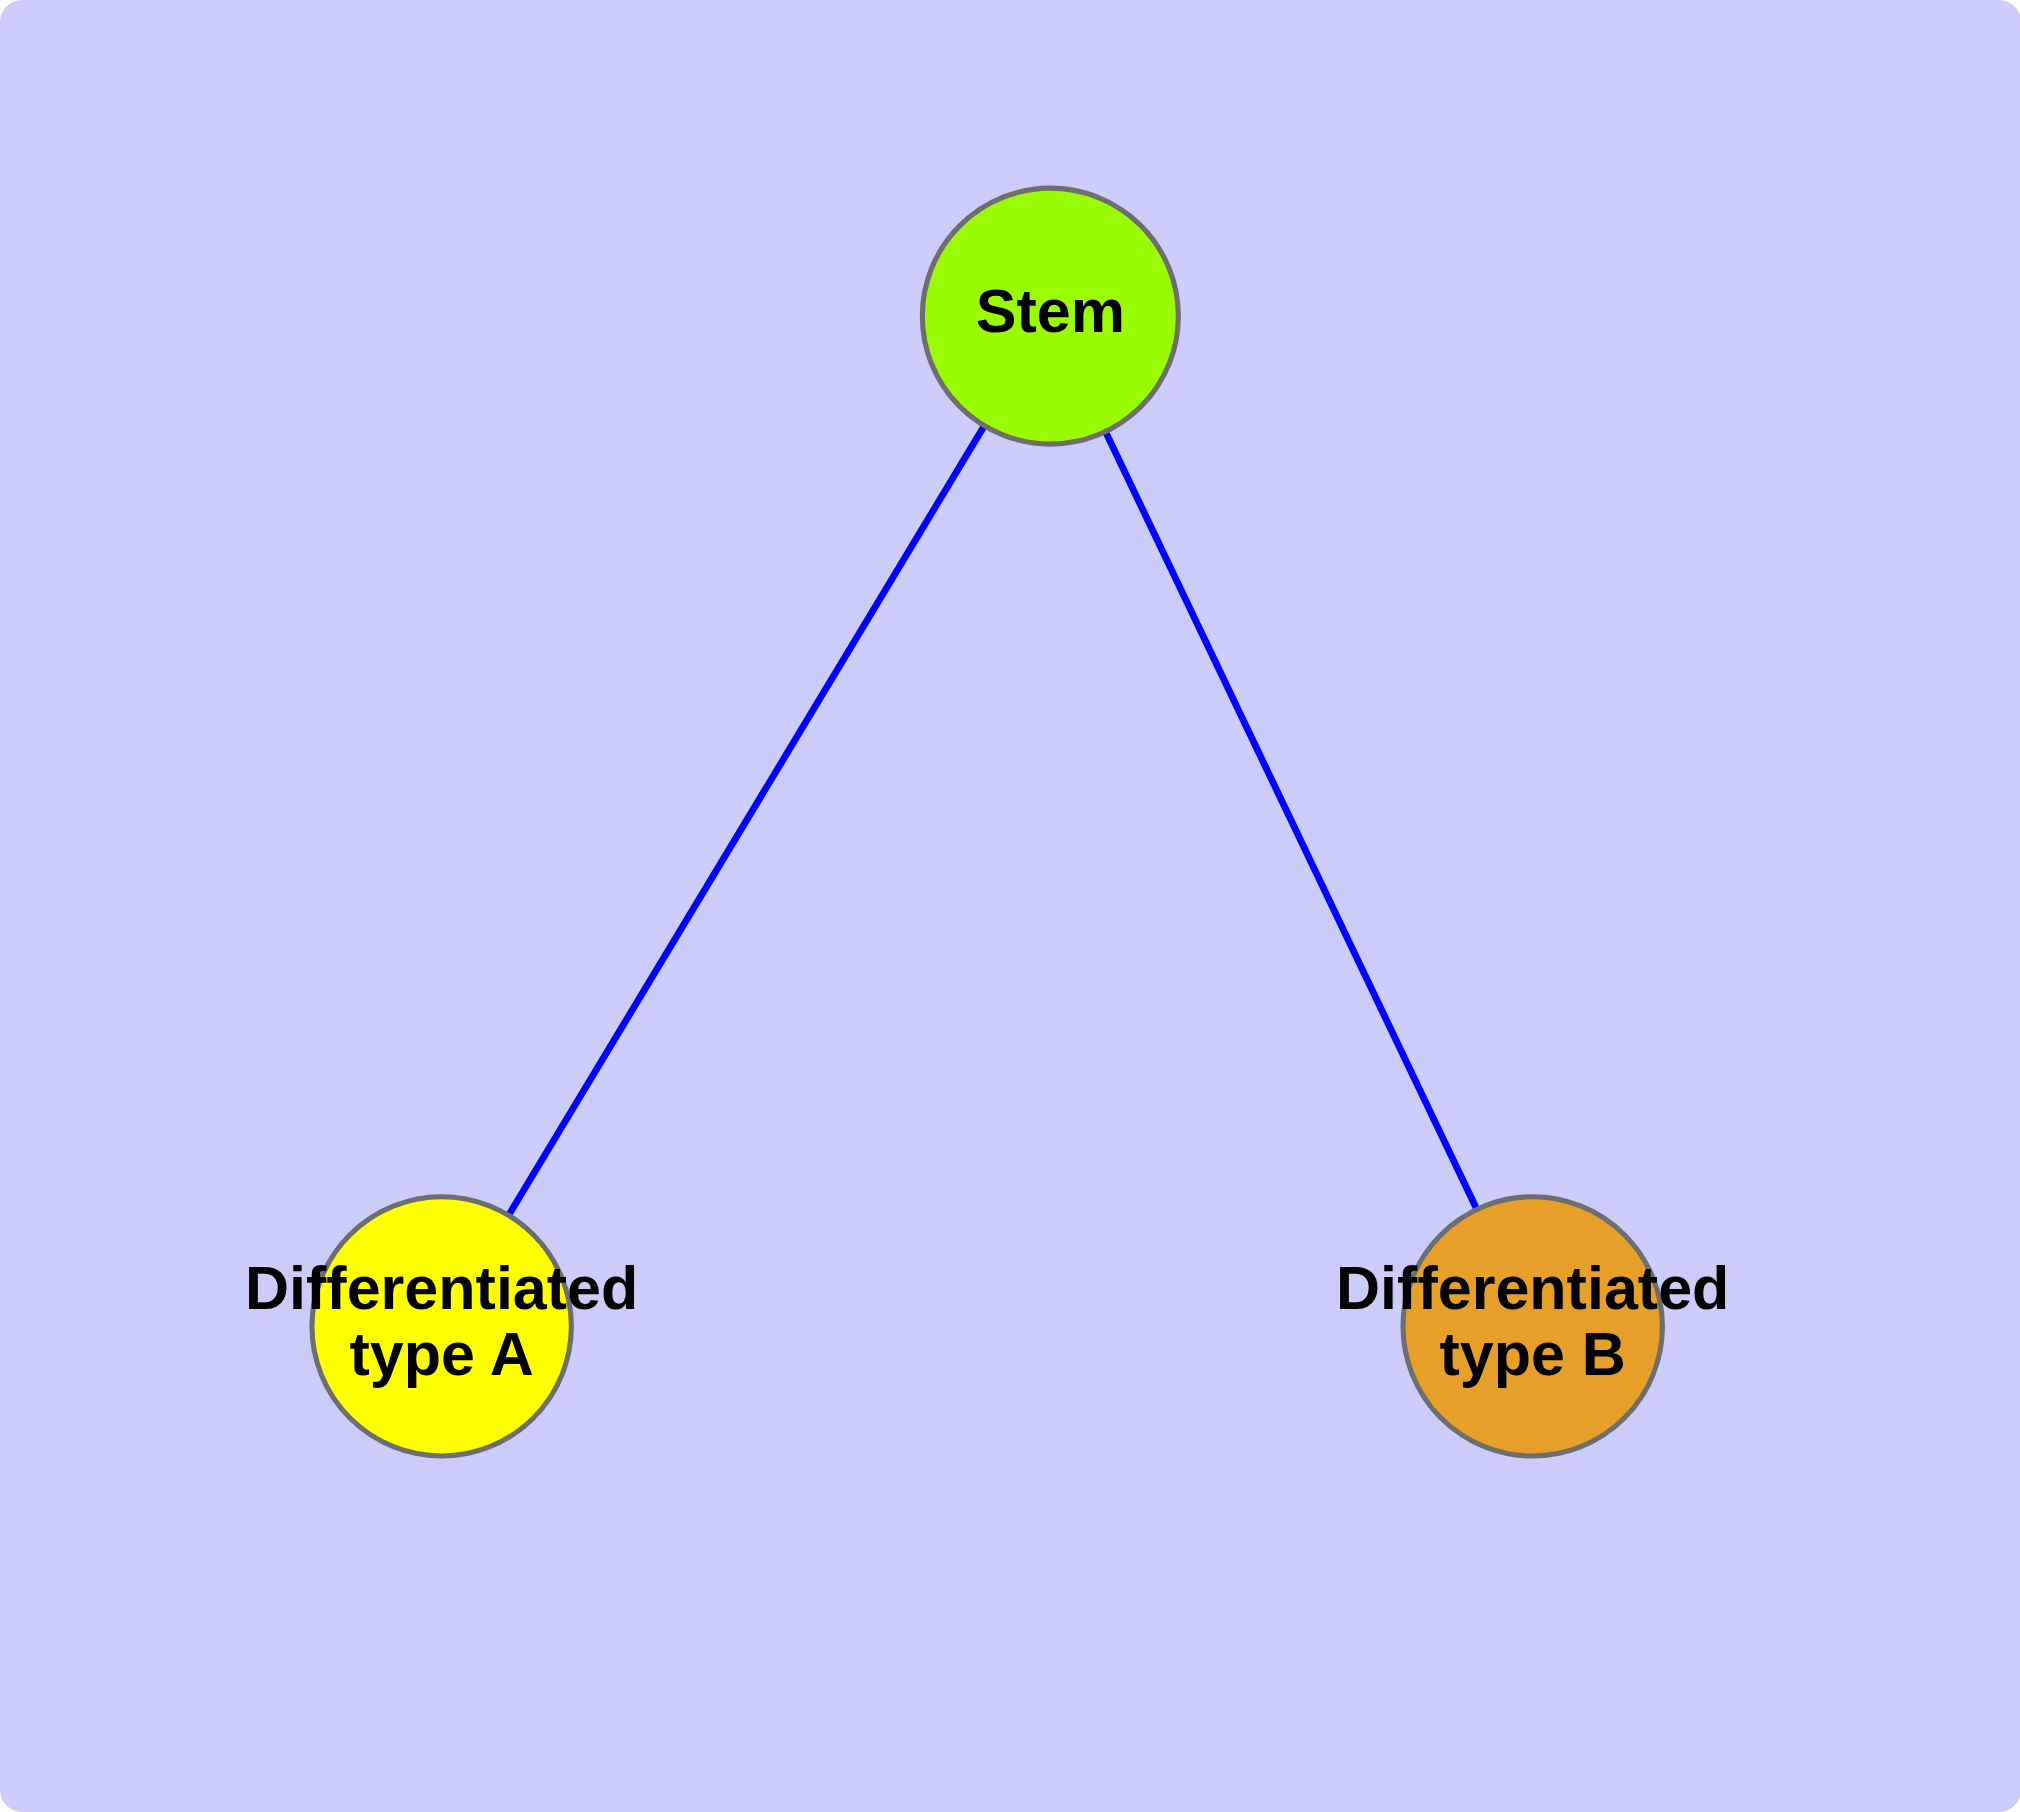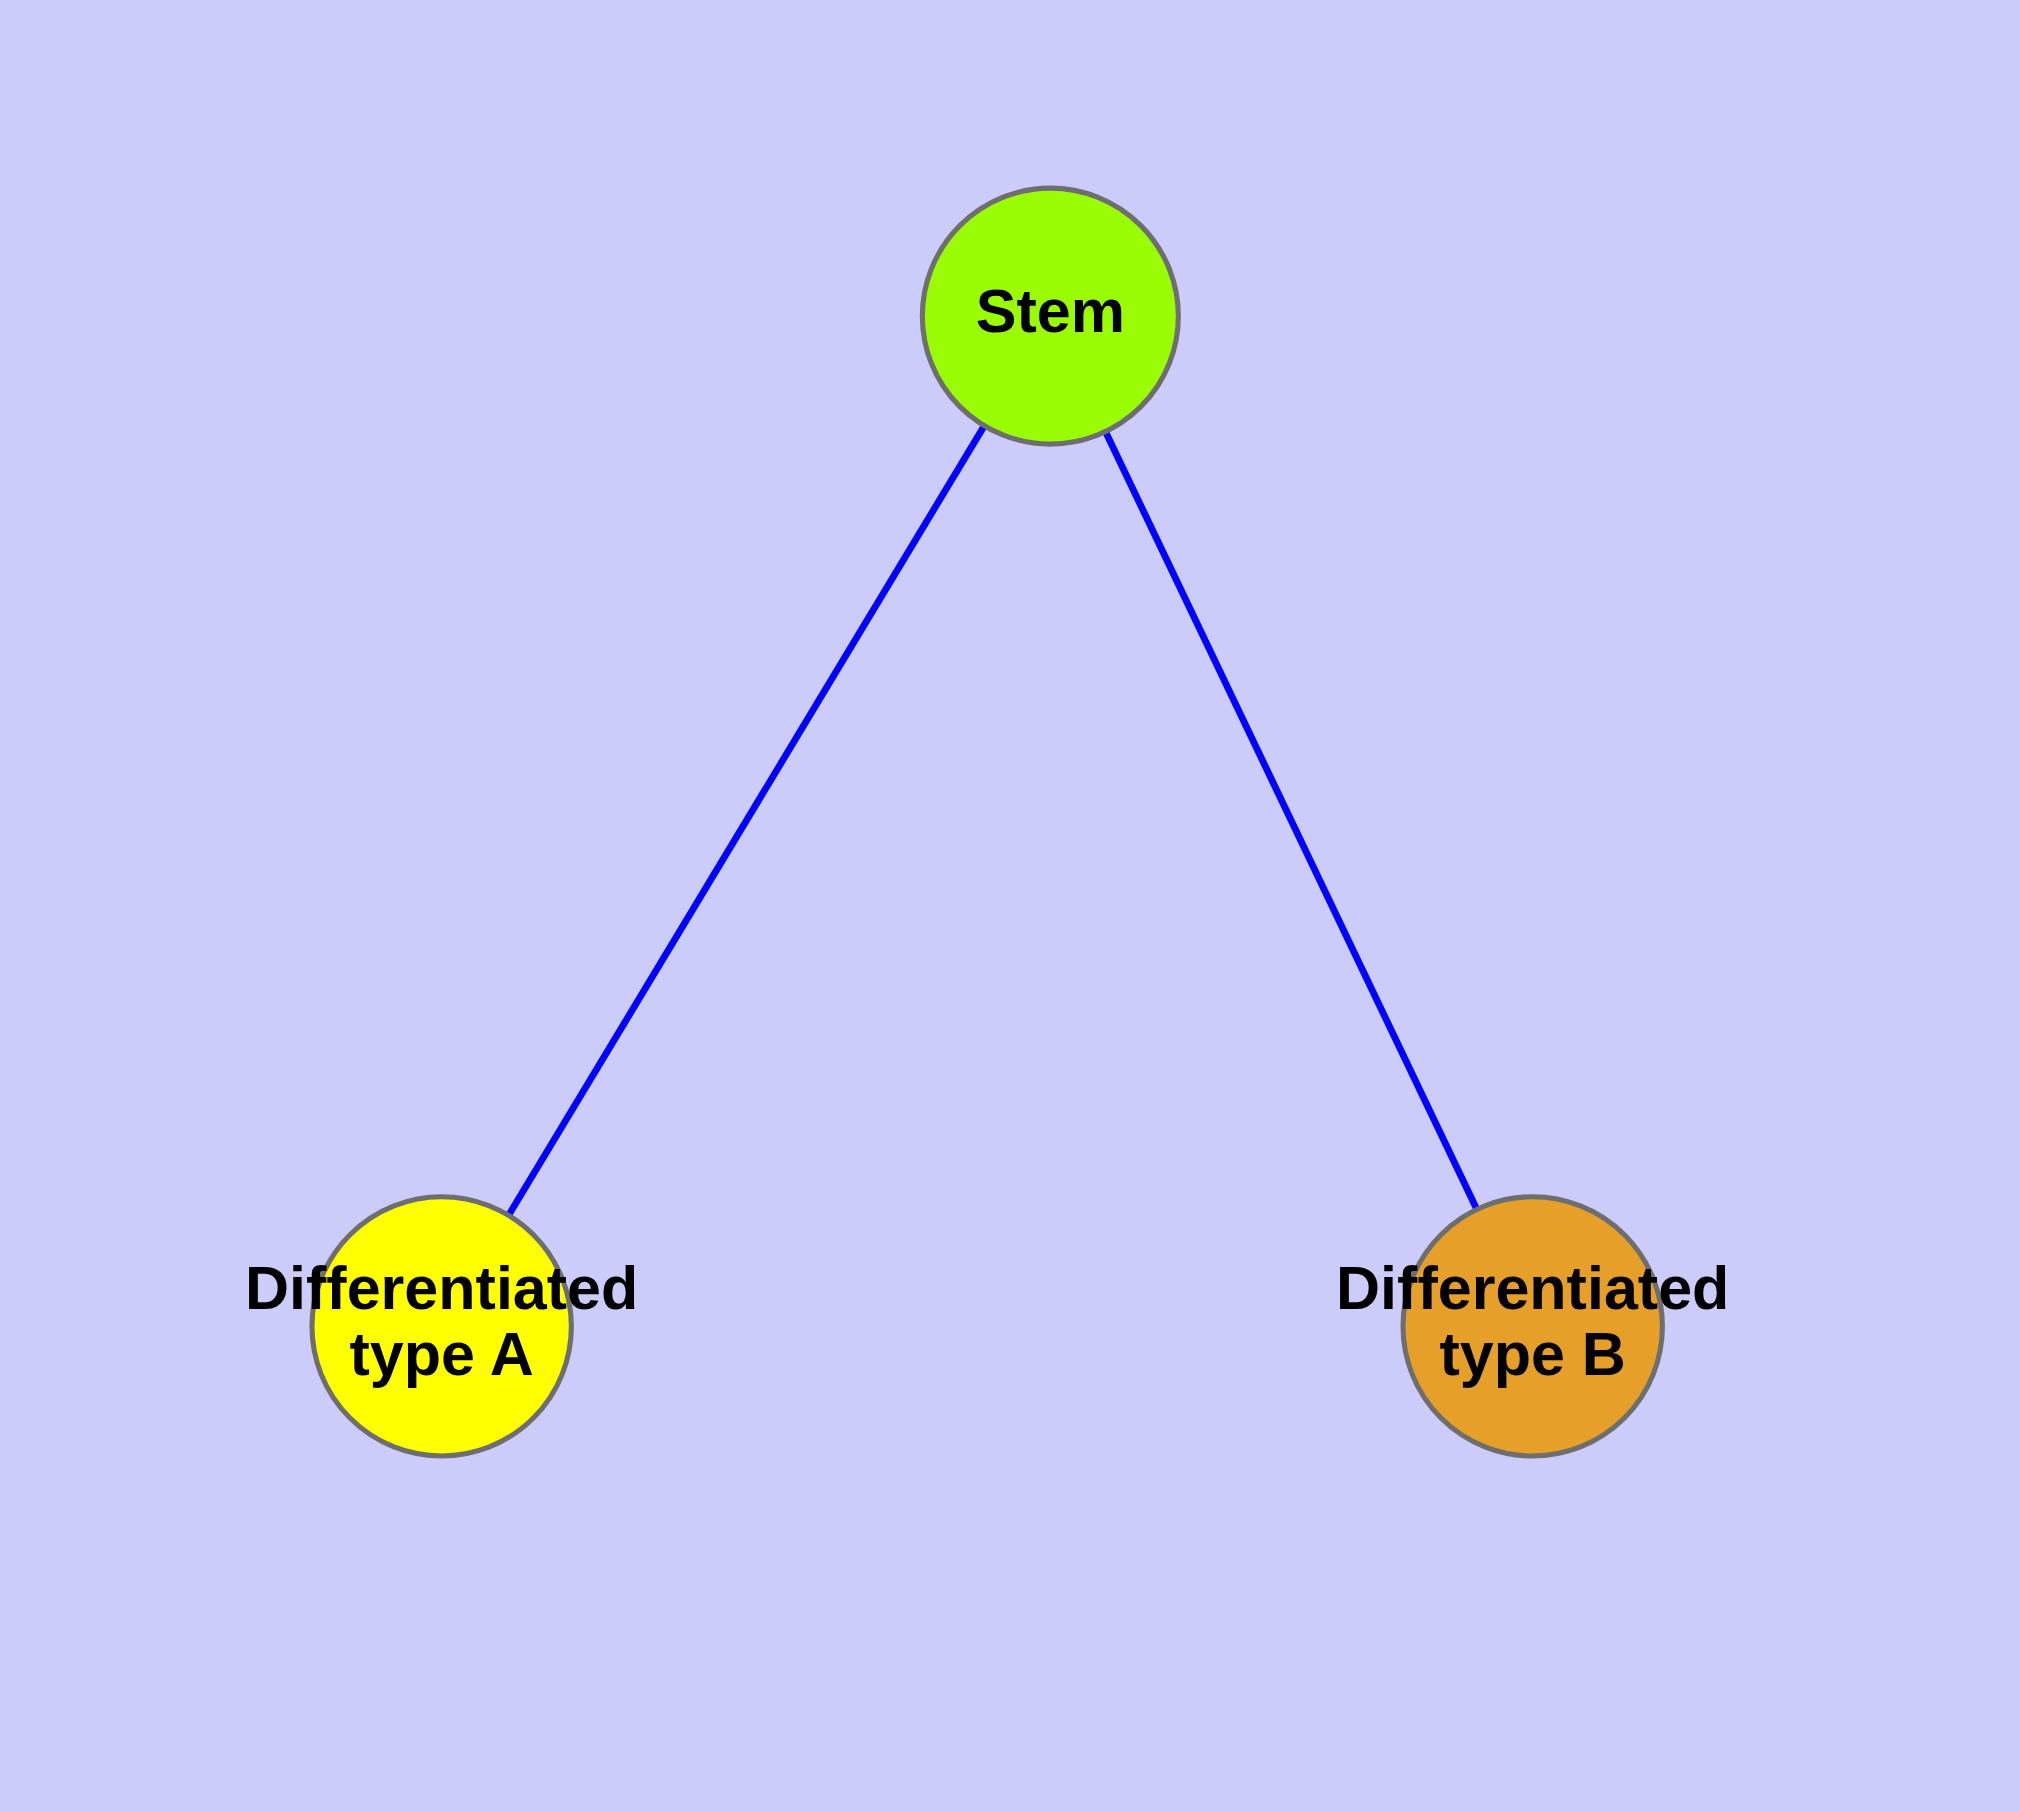--- a/index.html
+++ b/index.html
@@ -7,20 +7,21 @@
     margin: 0;
     padding: 0;
     background: #ffffff;
   }
   #canvas {
     position: relative;
     width: 2021px;
     height: 1812px;
     overflow: hidden;
     font-family: "Liberation Sans", "DejaVu Sans", sans-serif;
+    border-radius: 22px;
   }
   #bg-rect {
     position: absolute;
     left: 0; top: 0;
     width: 100%; height: 100%;
   }
   #graph-svg {
     position: absolute;
     left: 0; top: 0;
     width: 2021px;

